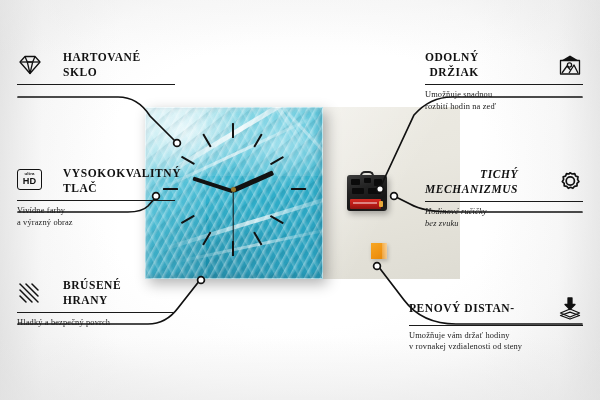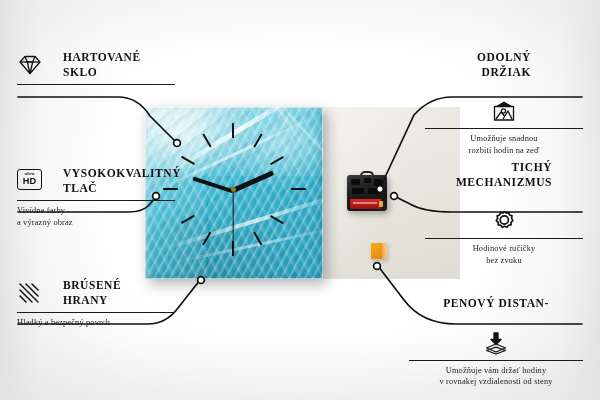--- a/index.html
+++ b/index.html
@@ -141,33 +141,33 @@
     background:#9a7a2a; border-radius:50%; box-shadow:0 0 2px rgba(0,0,0,.6);
   }
 
   
   .wires{ position:absolute; left:0; top:0; width:600px; height:400px; z-index:6; pointer-events:none; }
 
   
   .feat{ position:absolute; z-index:7; }
   .feat .head{ display:flex; align-items:center; gap:20px; }
   .feat.left .head{ justify-content:flex-start; }
-  .feat.right .head{ justify-content:space-between; flex-direction:column; }
+  .feat.right .head{ justify-content:space-between; flex-direction:row; }
   .title{
     font-family:"Liberation Serif", serif;
     font-weight:700; font-size:11.5px; letter-spacing:.55px;
     color:#111; line-height:1.28; text-transform:uppercase;
   }
   .feat.right .title{ text-align:right; }
   .rule{ height:1px; background:#1a1a1a; margin:5px 0 4px; }
   .desc{
     font-family:"Liberation Serif", serif;
     font-size:8.4px; color:#1c1c1c; line-height:1.35; letter-spacing:.15px;
   }
-  .feat.right .desc{ text-align:center; }
+  .feat.right .desc{ text-align:left; }
   .ico{ flex:0 0 auto; width:26px; height:24px; position:relative; }
   .ico svg{ display:block; }
 
   .hd-badge{
     width:25px; height:21px; border:1.4px solid #111; border-radius:3px;
     display:flex; flex-direction:column; align-items:center; justify-content:center;
     line-height:1;
   }
   .hd-ultra{ font-family:"Liberation Sans", sans-serif; font-size:4.4px; font-weight:700; letter-spacing:.1px; color:#111; }
   .hd-main{ font-family:"Liberation Sans", sans-serif; font-size:9.2px; font-weight:700; letter-spacing:.2px; color:#111; margin-top:.5px;}
@@ -319,21 +319,21 @@
             <path d="M12,20 L17,12 L21,20"></path>
             <circle cx="12.5" cy="12" r="2.1"></circle>
           </g>
         </svg>
       </span>
     </div>
     <div class="rule"></div>
     <div class="desc"><span>Umožňuje snadnou</span><br><span>rozbití hodin na zeď</span></div>
   </div>
 
-  <div class="feat right" style="left:425px; top:160px; width:158px;">
+  <div class="feat right" style="left:425px; top:167px; width:158px;font-style:italic;">
     <div class="head">
       <span class="title"><span>TICHÝ</span><br><span>MECHANIZMUS</span></span>
       <span class="ico">
         <svg width="26" height="24" viewBox="0 0 26 24">
           <g fill="none" stroke="#111" stroke-width="1.7" stroke-linejoin="round">
             <path d="M13,2.8 L15.2,4.0 L17.7,3.6 L18.6,6.0 L21.0,6.9
                      L20.6,9.4 L21.9,11.6 L20.0,13.3 L20.0,15.9
                      L17.5,16.3 L15.9,18.3 L13.6,17.3 L11.3,18.3
                      L9.7,16.3 L7.2,15.9 L7.2,13.3 L5.3,11.6
                      L6.6,9.4 L6.2,6.9 L8.6,6.0 L9.5,3.6 L12.0,4.0 Z"></path>

